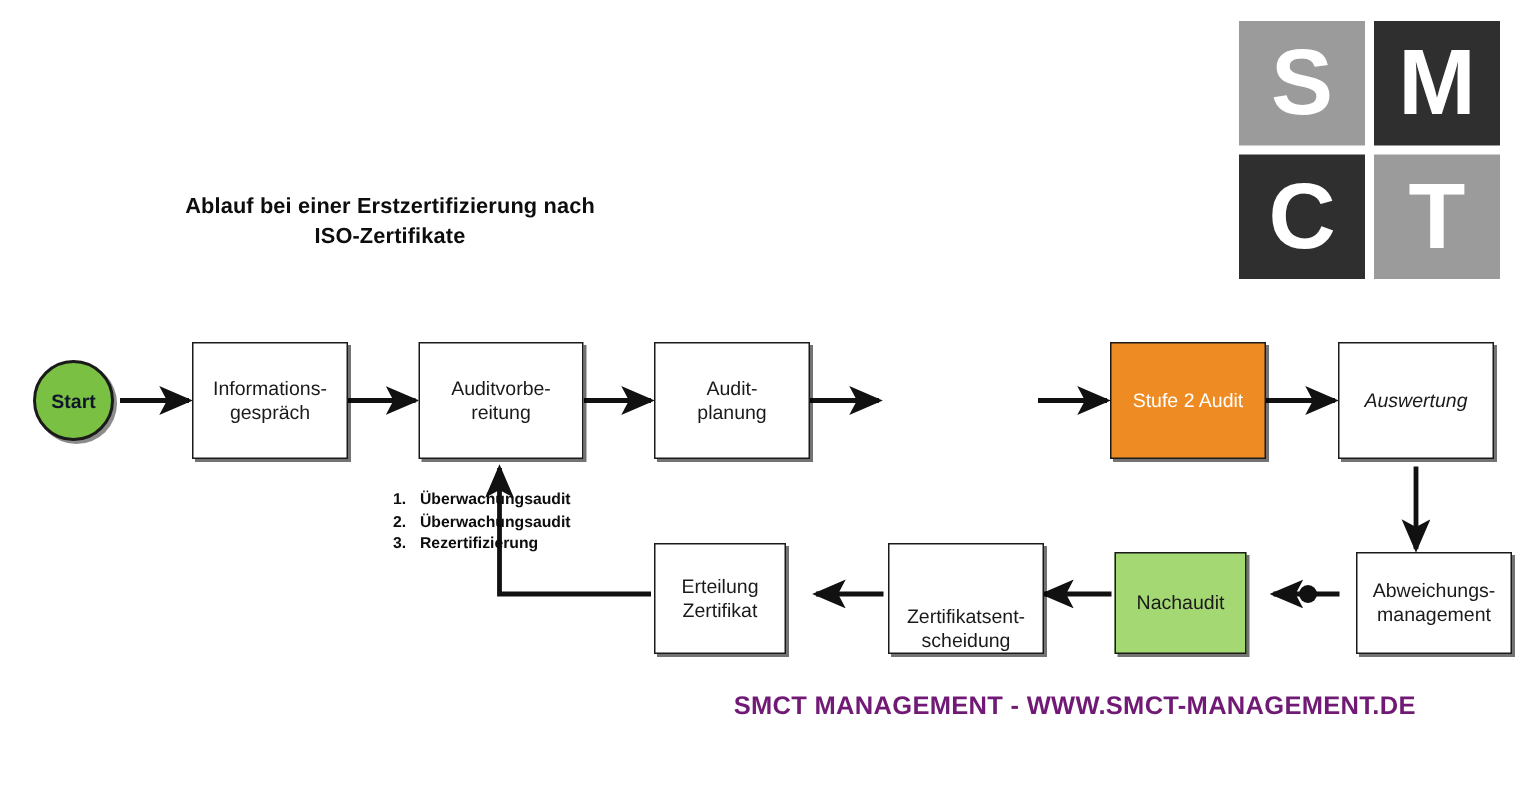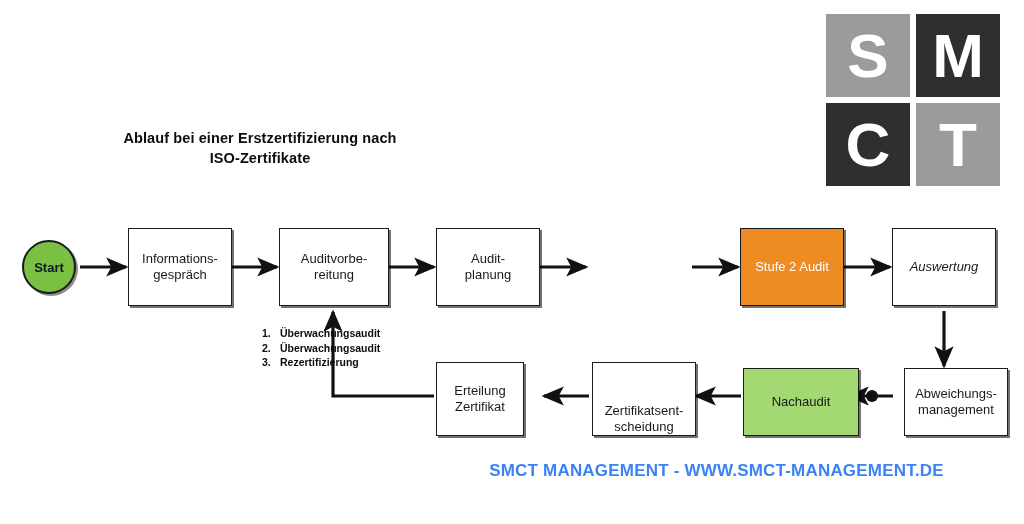--- a/index.html
+++ b/index.html
@@ -141,21 +141,21 @@
   .footer {
     position: absolute;
     left: 444px;
     top: 461px;
     width: 545px;
     text-align: center;
     font-family: "Liberation Sans", sans-serif;
     font-weight: bold;
     font-size: 17px;
     letter-spacing: 0.2px;
-    color: #3b82f6;
+    color: #701a75;
   }
 </style>
 </head>
 <body>
 
 <div id="canvas">
 
   <div class="title">
     <span>Ablauf bei einer Erstzertifizierung nach</span><br>
     <span>ISO-Zertifikate</span>
@@ -236,21 +236,21 @@
     <span>Auswertung</span>
   </div>
 
   <div class="node" style="left:892px; top:368px; width:104px; height:68px;margin-left:12px;">
     <div>
       <span>Abweichungs-</span><br>
       <span>management</span>
     </div>
   </div>
 
-  <div class="node green" style="left:743px; top:368px; width:116px; height:68px;">
+  <div class="node green" style="left:743px; top:368px; width:88px; height:68px;">
     <span>Nachaudit</span>
   </div>
 
   <div class="node" style="left:592px; top:362px; width:104px; height:74px;align-items:flex-end;">
     <div>
       <span>Zertifikatsent-</span><br>
       <span>scheidung</span>
     </div>
   </div>
 

